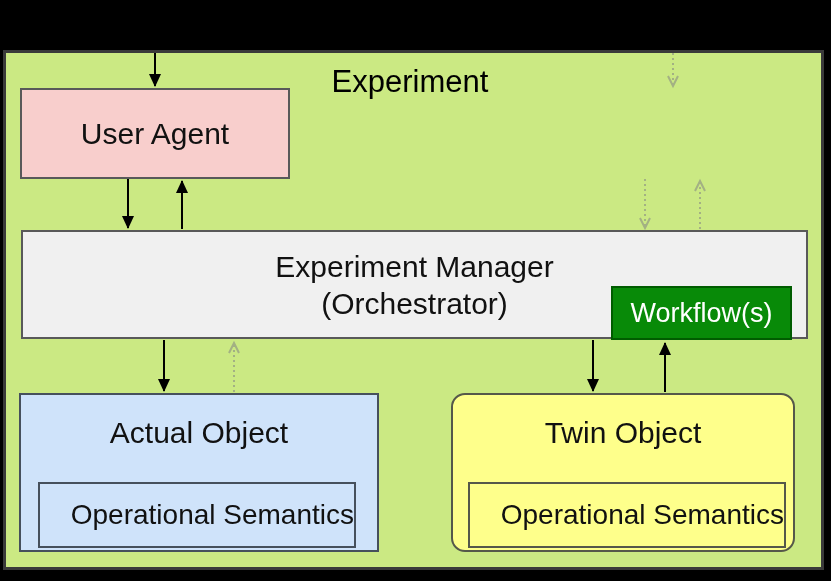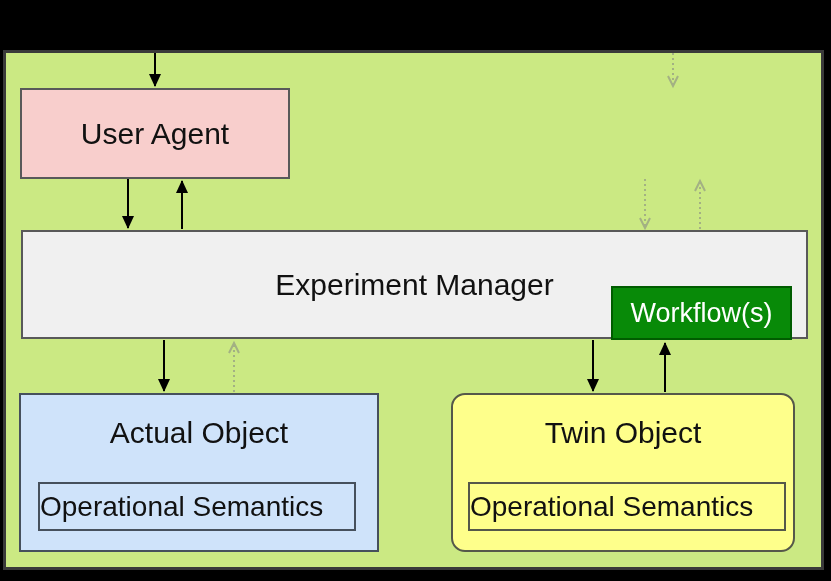--- a/index.html
+++ b/index.html
@@ -43,46 +43,48 @@
     top:393px;height:159px;
     background:#cfe3fa;border:2px solid #46505c;
   }
   .actual-object{left:19px;width:360px;}
   .twin-object{left:451px;width:344px;background:#feff8b;border-color:#55584a;border-radius:14px;}
   .object-title{
     position:absolute;left:0;top:0;width:100%;height:75px;
     display:flex;align-items:center;justify-content:center;font-size:30px;
   }
   .inner-box{
-    position:absolute;top:87px;width:318px;height:49px;
+    position:absolute;top:87px;width:318px;height:66px;
     border:2px solid #46505c;box-sizing:border-box;
-    display:flex;align-items:center;justify-content:flex-start;font-size:28px;
+    display:flex;align-items:center;justify-content:flex-end;font-size:28px;
     background:inherit;
   }
   .actual-object .inner-box{left:17px;}
   .twin-object .inner-box{left:15px;border-color:#55584a;}
   .arrow-layer{position:absolute;left:0;top:0;width:831px;height:581px;pointer-events:none;}
   .arrow-solid{stroke:#000;stroke-width:2;fill:none;}
   .arrow-dotted{stroke:#a3b183;stroke-width:2;stroke-dasharray:2 3;fill:none;}
 </style>
 </head>
 <body>
 
 <div class="stage">
 
   <div class="frame"></div>
 
+  <div class="diagram-title">Experiment</div>
 
   <div class="box user-agent">
     <div class="box-label">User Agent</div>
   </div>
 
 
   <div class="box manager">
     <div class="line">Experiment Manager</div>
+    <div class="line">(Orchestrator)</div>
     <div class="workflow">
       <span>Workflow(s)</span>
     </div>
   </div>
 
   <div class="box object-box actual-object">
     <div class="object-title">Actual Object</div>
     <div class="inner-box">
       <span>Operational Semantics</span>
     </div>

